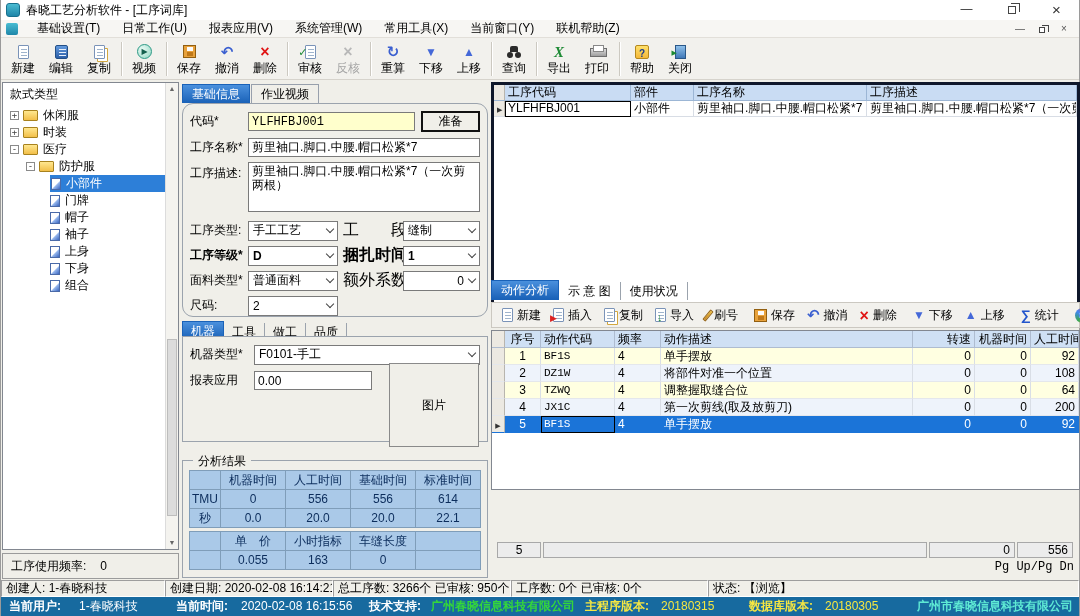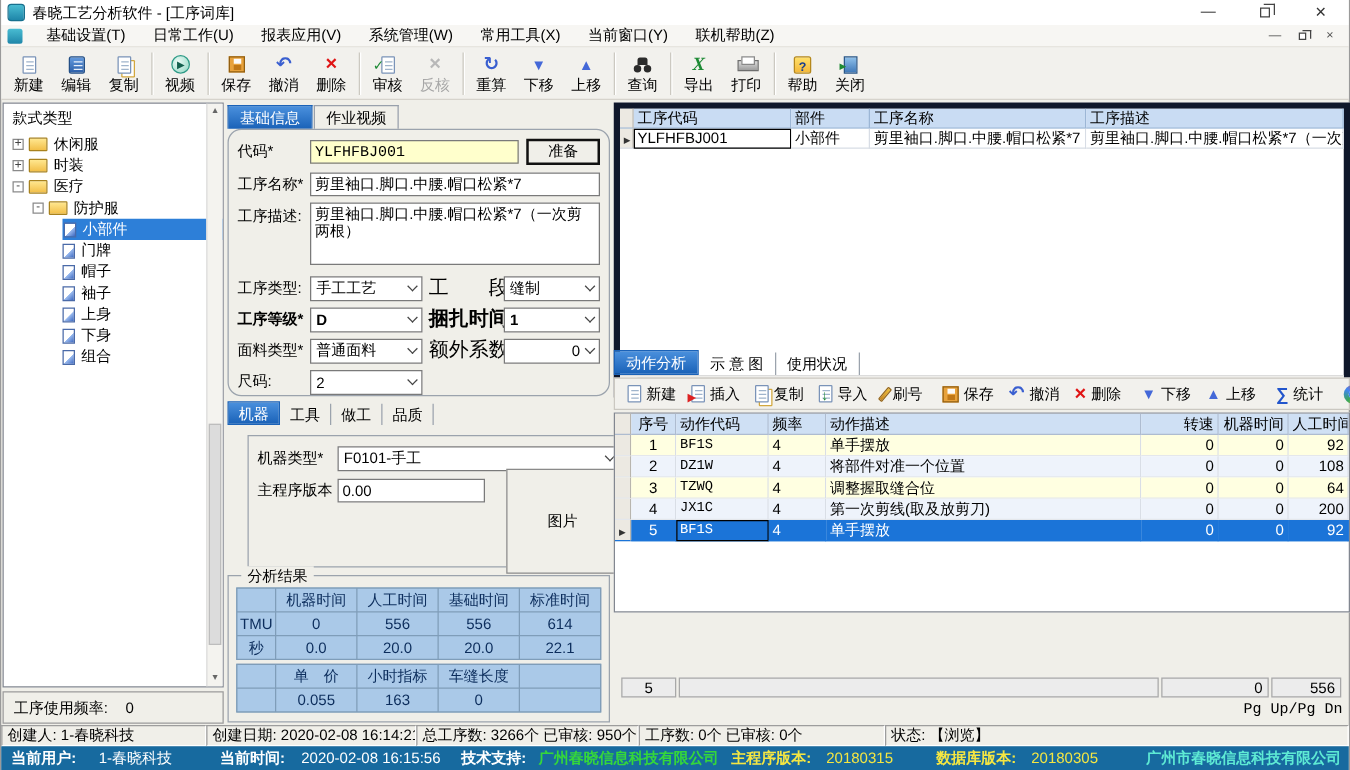--- a/index.html
+++ b/index.html
@@ -104,30 +104,30 @@
   .inp.grow { flex:1; }
   .tarea { flex:1; height:50px; border:1px solid #7a7a7a; background:#fff; padding:1px 3px; line-height:14px; overflow:hidden; }
   .select { height:20px; border:1px solid #7a7a7a; background:#fff; display:flex; align-items:center; padding:0 4px; }
   .select .val { white-space:nowrap; overflow:hidden; }
   .chev { width:6px; height:6px; border-right:1px solid #444; border-bottom:1px solid #444; transform:rotate(45deg); margin-left:auto; margin-top:-3px; flex:none; }
   .select.num .val { margin-left:auto; } .select.num .chev { margin-left:5px; }
   .w90 { width:90px; flex:none; } .grow { flex:1; }
   .stabs { position:absolute; top:238px; left:0; display:flex; height:18px; align-items:flex-end; }
   .stab { padding:1px 8px 0; line-height:16px; border-right:1px solid #9ba3ad; }
   .stab.active { background:linear-gradient(#4a90dd,#1a62b8); color:#fff; border:1px solid #1a62b8; }
-  .box2 { top:264px; height:106px;margin-left:16px; }
+  .box2 { top:252px; height:106px; }
   .pic-box { position:absolute; right:8px; top:26px; width:90px; height:84px; border:1px solid #8a8a8a; background:#f0efe9; display:flex; align-items:center; justify-content:center; }
   .box3 { top:376px; height:118px; }
   .legend { position:absolute; top:-8px; left:10px; background:#f0efe9; padding:0 5px; }
   .agrid { position:absolute; left:6px; right:6px; display:grid; grid-template-columns:30px 1fr 1fr 1fr 1fr; gap:1px; background:#7f9db9; border:1px solid #7f9db9; }
   .agrid .cell { background:#aac9e8; color:#0c2d5c; text-align:center; line-height:18px; height:18px; font-size:12px; overflow:hidden; }
   .g1 { top:9px; } .g2 { top:70px; }
 
   
-  .rtop { position:absolute; left:490px; top:82px; width:589px; height:236px; background:#fff; border:5px solid #0f172a; }
+  .rtop { position:absolute; left:490px; top:82px; width:589px; height:236px; background:#fff; border:3px solid #0f172a; }
   .ttr { display:flex; height:16px; }
   .ttc { border-right:1px solid #9cb6d5; border-bottom:1px solid #9cb6d5; background:#c9dcf3; padding:0 3px; line-height:15px; white-space:nowrap; overflow:hidden; }
   .ttr.data .ttc { background:#fff; border-right:1px solid #d8dde5; border-bottom:1px solid #d8dde5; }
   .gut { width:11px; flex:none; background:#ece9e2 !important; border-right:1px solid #b8b5ae !important; text-align:center; }
   .gut .mk { font-size:7px; color:#333; line-height:15px; }
   .c-code { width:126px; flex:none; } .c-part { width:63px; flex:none; } .c-name { width:173px; flex:none; } .c-desc { flex:1; }
   .focus-cell { outline:1px solid #000; outline-offset:-1px; }
   .hscroll { position:absolute; left:0; right:0; bottom:0; height:13px; background:#f4f3ef; border-top:1px solid #dcdcdc; }
   .hscroll .sa { position:absolute; top:0; width:13px; height:12px; font-size:7px; color:#666; text-align:center; line-height:12px; }
   .hscroll .sa.l { left:0; } .hscroll .sa.r { right:0; }
@@ -454,21 +454,21 @@
     </div>
     <div class="gbox box2">
       <div class="frow" style="top:7px;">
         <span class="flbl" style="width:64px;">机器类型*</span>
         <span class="select grow">
             <span class="val">F0101-手工</span>
             <span class="chev"></span>
           </span>
       </div>
       <div class="frow" style="top:33px;">
-        <span class="flbl" style="width:64px;">主程序版本</span>
+        <span class="flbl" style="width:64px;">报表应用</span>
         <span class="inp" style="width:118px;">0.00</span>
       </div>
       <div class="pic-box">
         <span>图片</span>
       </div>
     </div>
 
     <div class="gbox box3">
       <span class="legend">分析结果</span>
       <div class="agrid g1">

